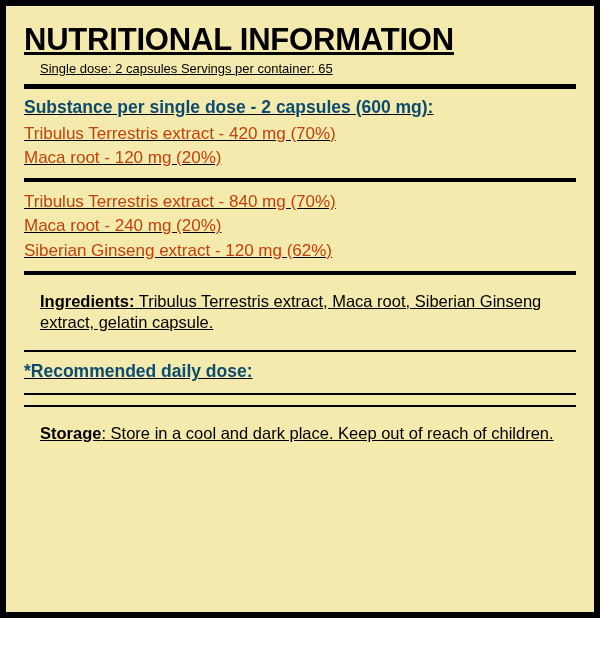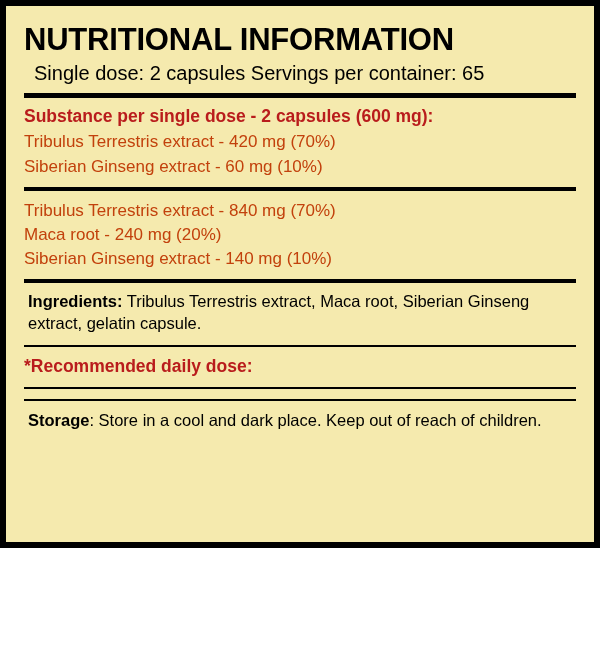--- a/index.html
+++ b/index.html
@@ -8,72 +8,73 @@
     background: #ffffff;
   }
   body {
     width: 600px;
     height: 658px;
     font-family: "Liberation Sans", sans-serif;
   }
   .label-panel {
     box-sizing: border-box;
     width: 600px;
-    height: 548px;
+    height: 618px;
     background: #f5eaae;
     border: 6px solid #000000;
     padding: 14px 18px 10px 18px;
+    text-decoration: underline;
   }
   .title {
     font-size: 31px;
     font-weight: bold;
     letter-spacing: -0.2px;
     color: #000;
     line-height: 1.05;
     margin: 4px 0 2px 0;
   }
   .subtitle {
-    font-size: 20px;
+    font-size: 13px;
     color: #000;
-    margin: 4px 0 8px 10px;
+    margin: 4px 0 8px 16px;
     line-height: 1.2;
   }
   .rule-thick {
     border: 0;
     border-top: 5px solid #000;
     margin: 6px 0 8px 0;
   }
   .rule-med {
     border: 0;
     border-top: 4px solid #000;
     margin: 8px 0 8px 0;
   }
   .rule-thin {
     border: 0;
     border-top: 2px solid #000;
     margin: 10px 0 9px 0;
   }
   .section-head {
     font-size: 17.5px;
     font-weight: bold;
-    color: #b91c1c;
+    color: #0c4a6e;
     margin: 0 0 3px 0;
     line-height: 1.25;
   }
   .line {
     font-size: 17px;
     color: #c2410c;
     line-height: 1.42;
     margin: 0;
   }
   .para {
     font-size: 16.5px;
     color: #000;
     line-height: 1.32;
-    margin: 4px;
+    margin: 16px;
   }
   .para b, .para .b {
     font-weight: bold;
   }
   .block {
     margin-bottom: 2px;
   }
 </style>
 </head>
 <body>
@@ -81,29 +82,29 @@
 <div class="label-panel">
 
   <div class="title">NUTRITIONAL INFORMATION</div>
   <div class="subtitle">Single dose: 2 capsules   Servings per container: 65</div>
 
   <hr class="rule-thick">
 
   <div class="block">
     <div class="section-head">Substance per single dose - 2 capsules (600 mg):</div>
     <p class="line">Tribulus Terrestris extract - 420 mg (70%)</p>
-    <p class="line">Siberian Ginseng extract  - 60 mg (10%)</p>
+    <p class="line">Maca root - 120 mg (20%)</p>
   </div>
 
   <hr class="rule-med">
 
   <div class="block">
     <p class="line">Tribulus Terrestris extract  - 840 mg (70%)</p>
     <p class="line">Maca root - 240 mg (20%)</p>
-    <p class="line">Siberian Ginseng extract - 140 mg (10%)</p>
+    <p class="line">Siberian Ginseng extract - 120 mg (62%)</p>
   </div>
 
   <hr class="rule-med">
 
   <p class="para"><span class="b">Ingredients:</span><span> Tribulus Terrestris extract, Maca root, Siberian Ginseng extract, gelatin capsule.</span></p>
 
   <hr class="rule-thin">
 
   <div>
     <div class="section-head">*Recommended daily dose:</div>

